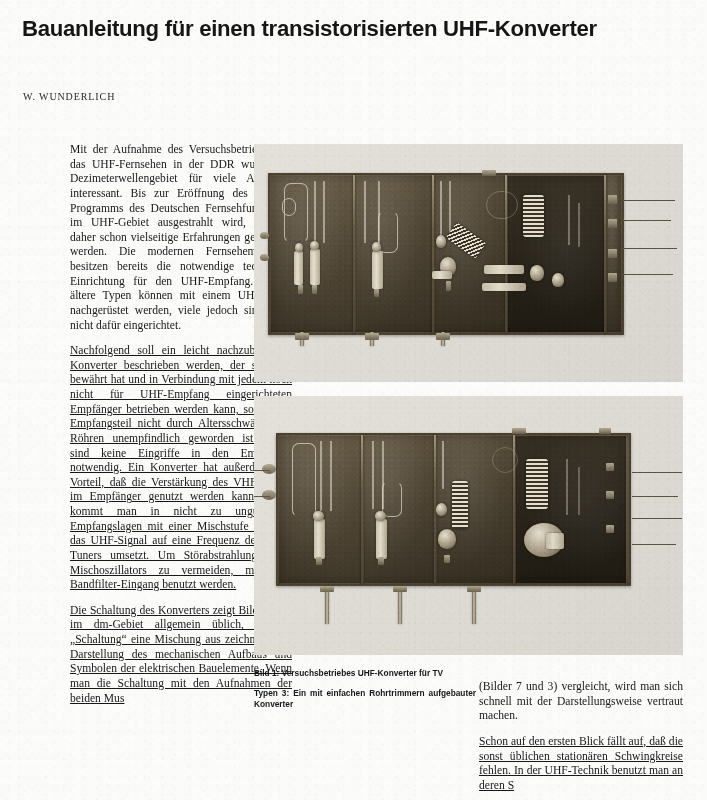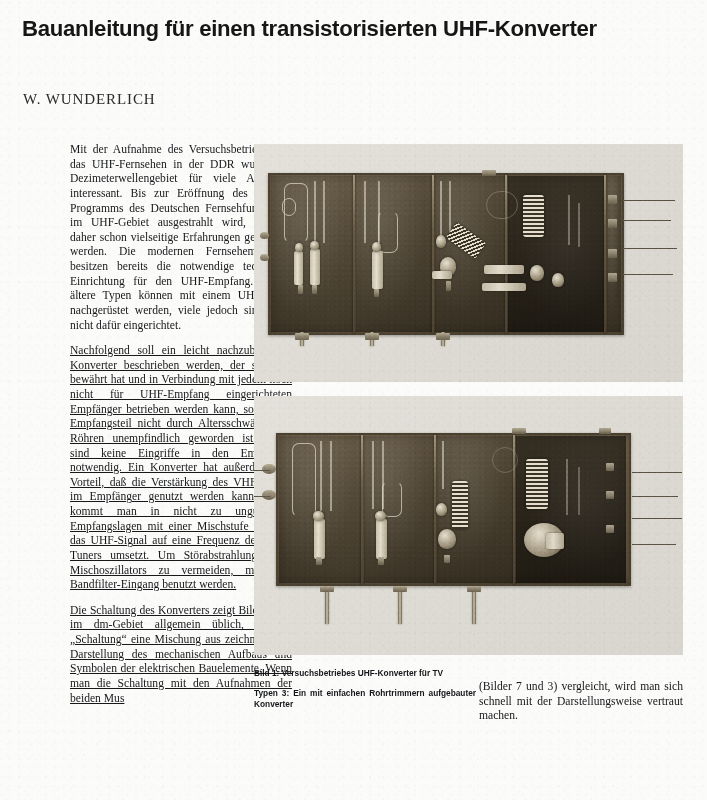--- a/index.html
+++ b/index.html
@@ -45,21 +45,21 @@
     color: #161616;
     white-space: nowrap;
     transform: scaleX(0.985);
     transform-origin: left center;
   }
   .byline {
     position: absolute;
     left: 23px;
     top: 91px;
     font-family: "Liberation Serif", serif;
-    font-size: 15px;
+    font-size: 10px;
     letter-spacing: 0.9px;
     color: #2a2a2a;
   }
 
   
   .col {
     position: absolute;
     color: #17181a;
     font-size: 11.6px;
     line-height: 14.62px;
@@ -388,17 +388,18 @@
       <span>Versuchsbetriebes UHF-Konverter für TV</span>
     </div>
     <div class="cap-block">
       <span class="cap-label">Typen 3:</span>
       <span>Ein mit einfachen Rohrtrimmern aufgebauter Konverter</span>
     </div>
   </div>
 
   <div class="col clipbox" id="col-right" style="height:120px">
     <p>(Bilder 7 und 3) vergleicht, wird man sich schnell mit der Darstellungsweise vertraut machen.</p>
+    <p>Schon auf den ersten Blick fällt auf, daß die sonst üblichen stationären Schwingkreise fehlen. In der UHF-Technik benutzt man an deren S</p>
 
   </div>
 
   <div class="paper-grain"></div>
 </div>
 
 </body></html>

